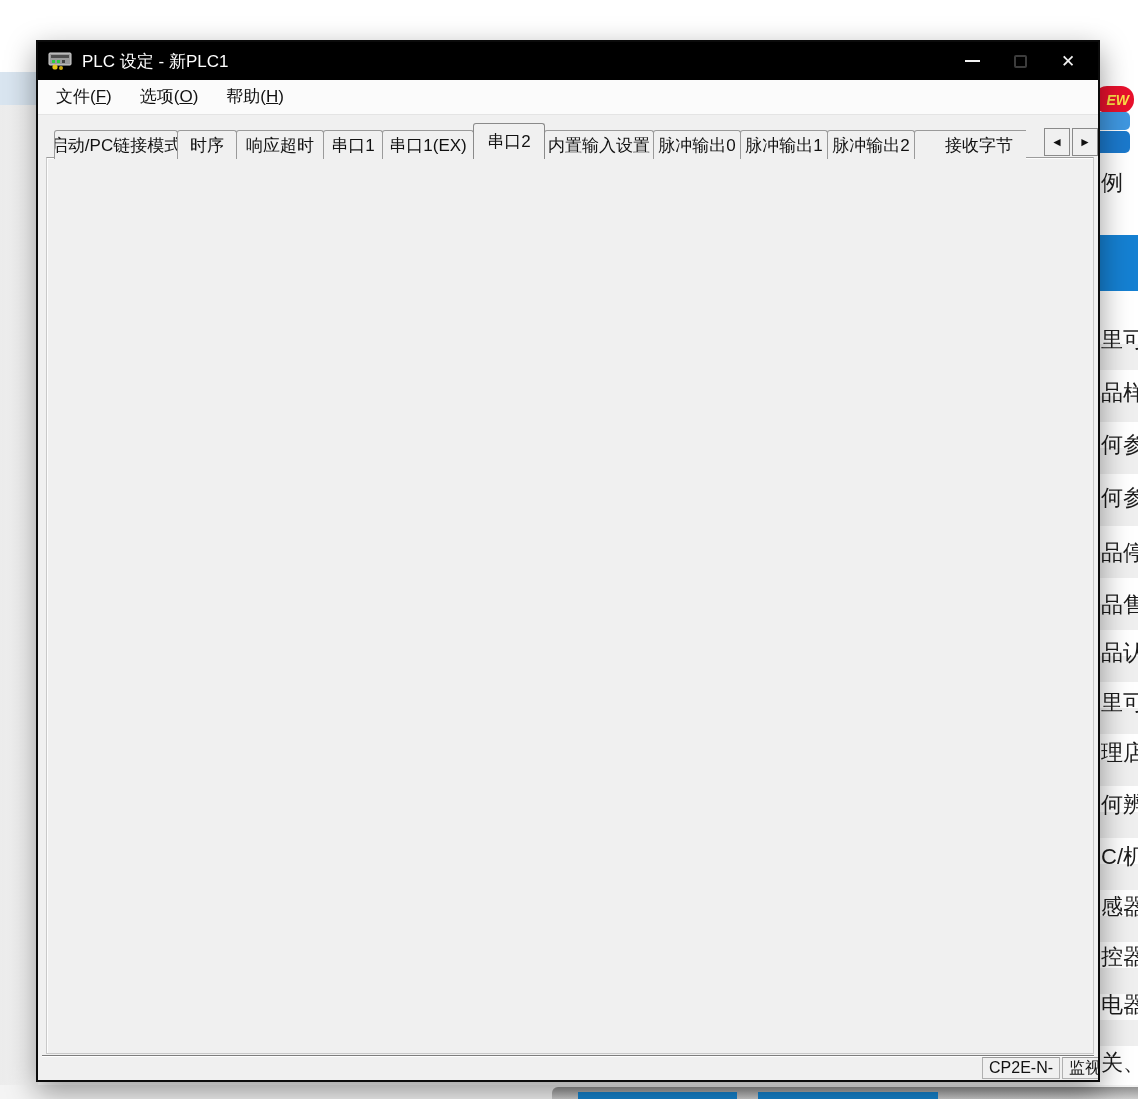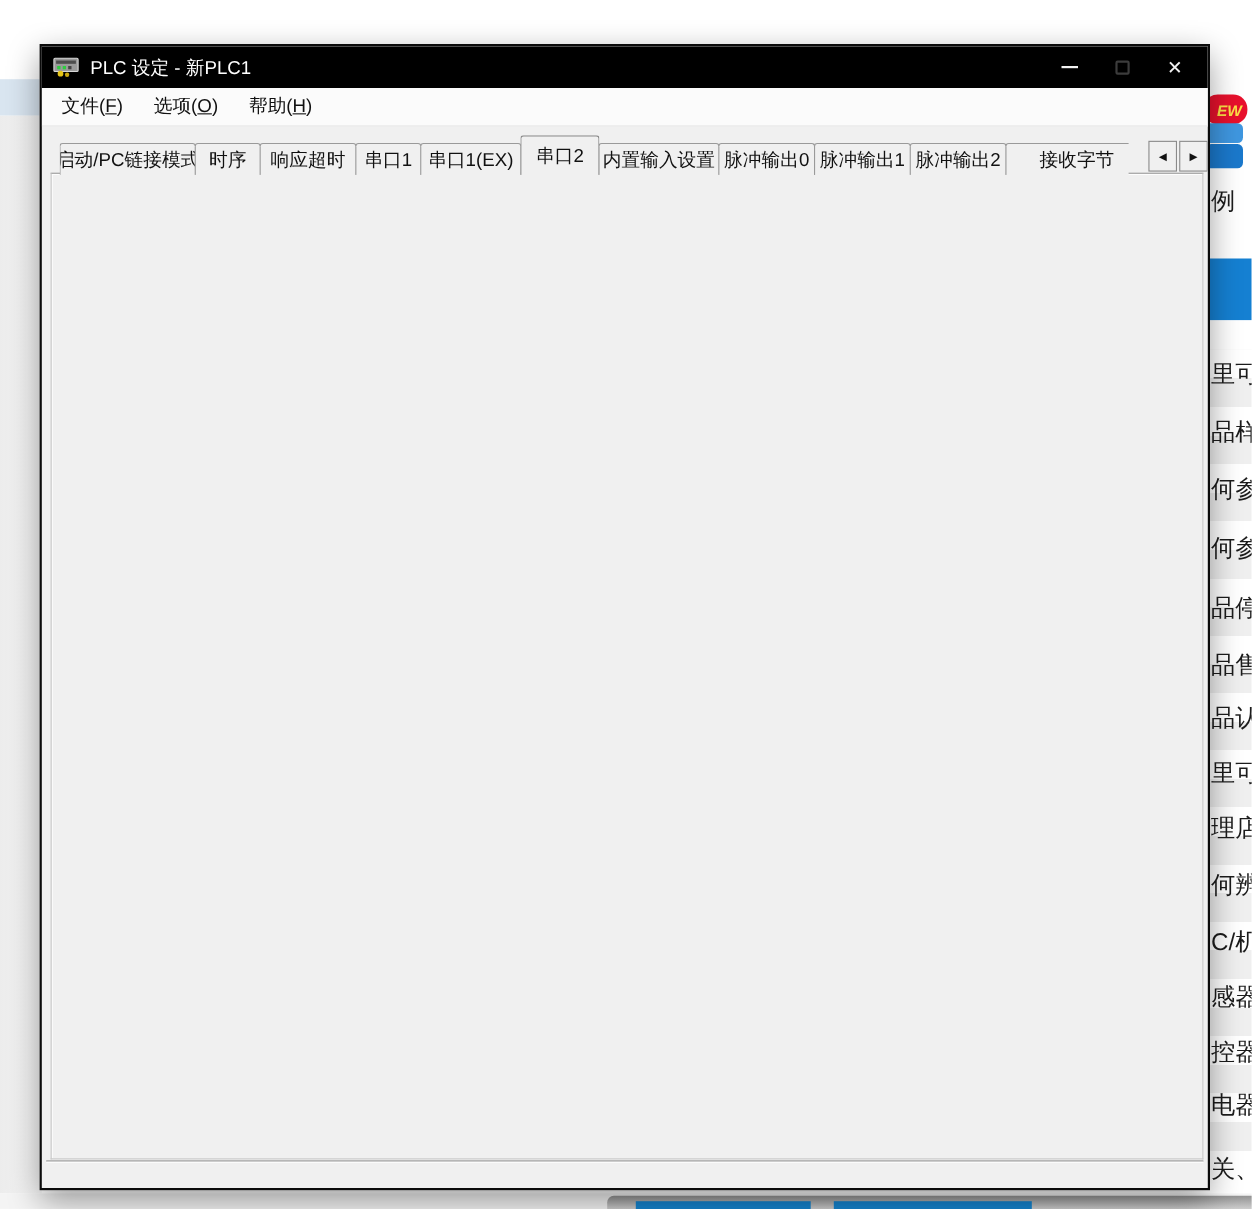--- a/index.html
+++ b/index.html
@@ -438,15 +438,19 @@
               <span class="tri-up"></span>
             </span>
           <span class="sb">
               <span class="tri-dn"></span>
             </span>
         </span>
       </div>
     </div>
 
     <div class="sep"></div>
+    <div class="statusbar">
+      <div class="sb-box" style="left:944px;width:78px">CP2E-N-</div>
+      <div class="sb-box" style="left:1024px;width:40px">监视</div>
+    </div>
 
   </div>
 </div>
 
 </body></html>

